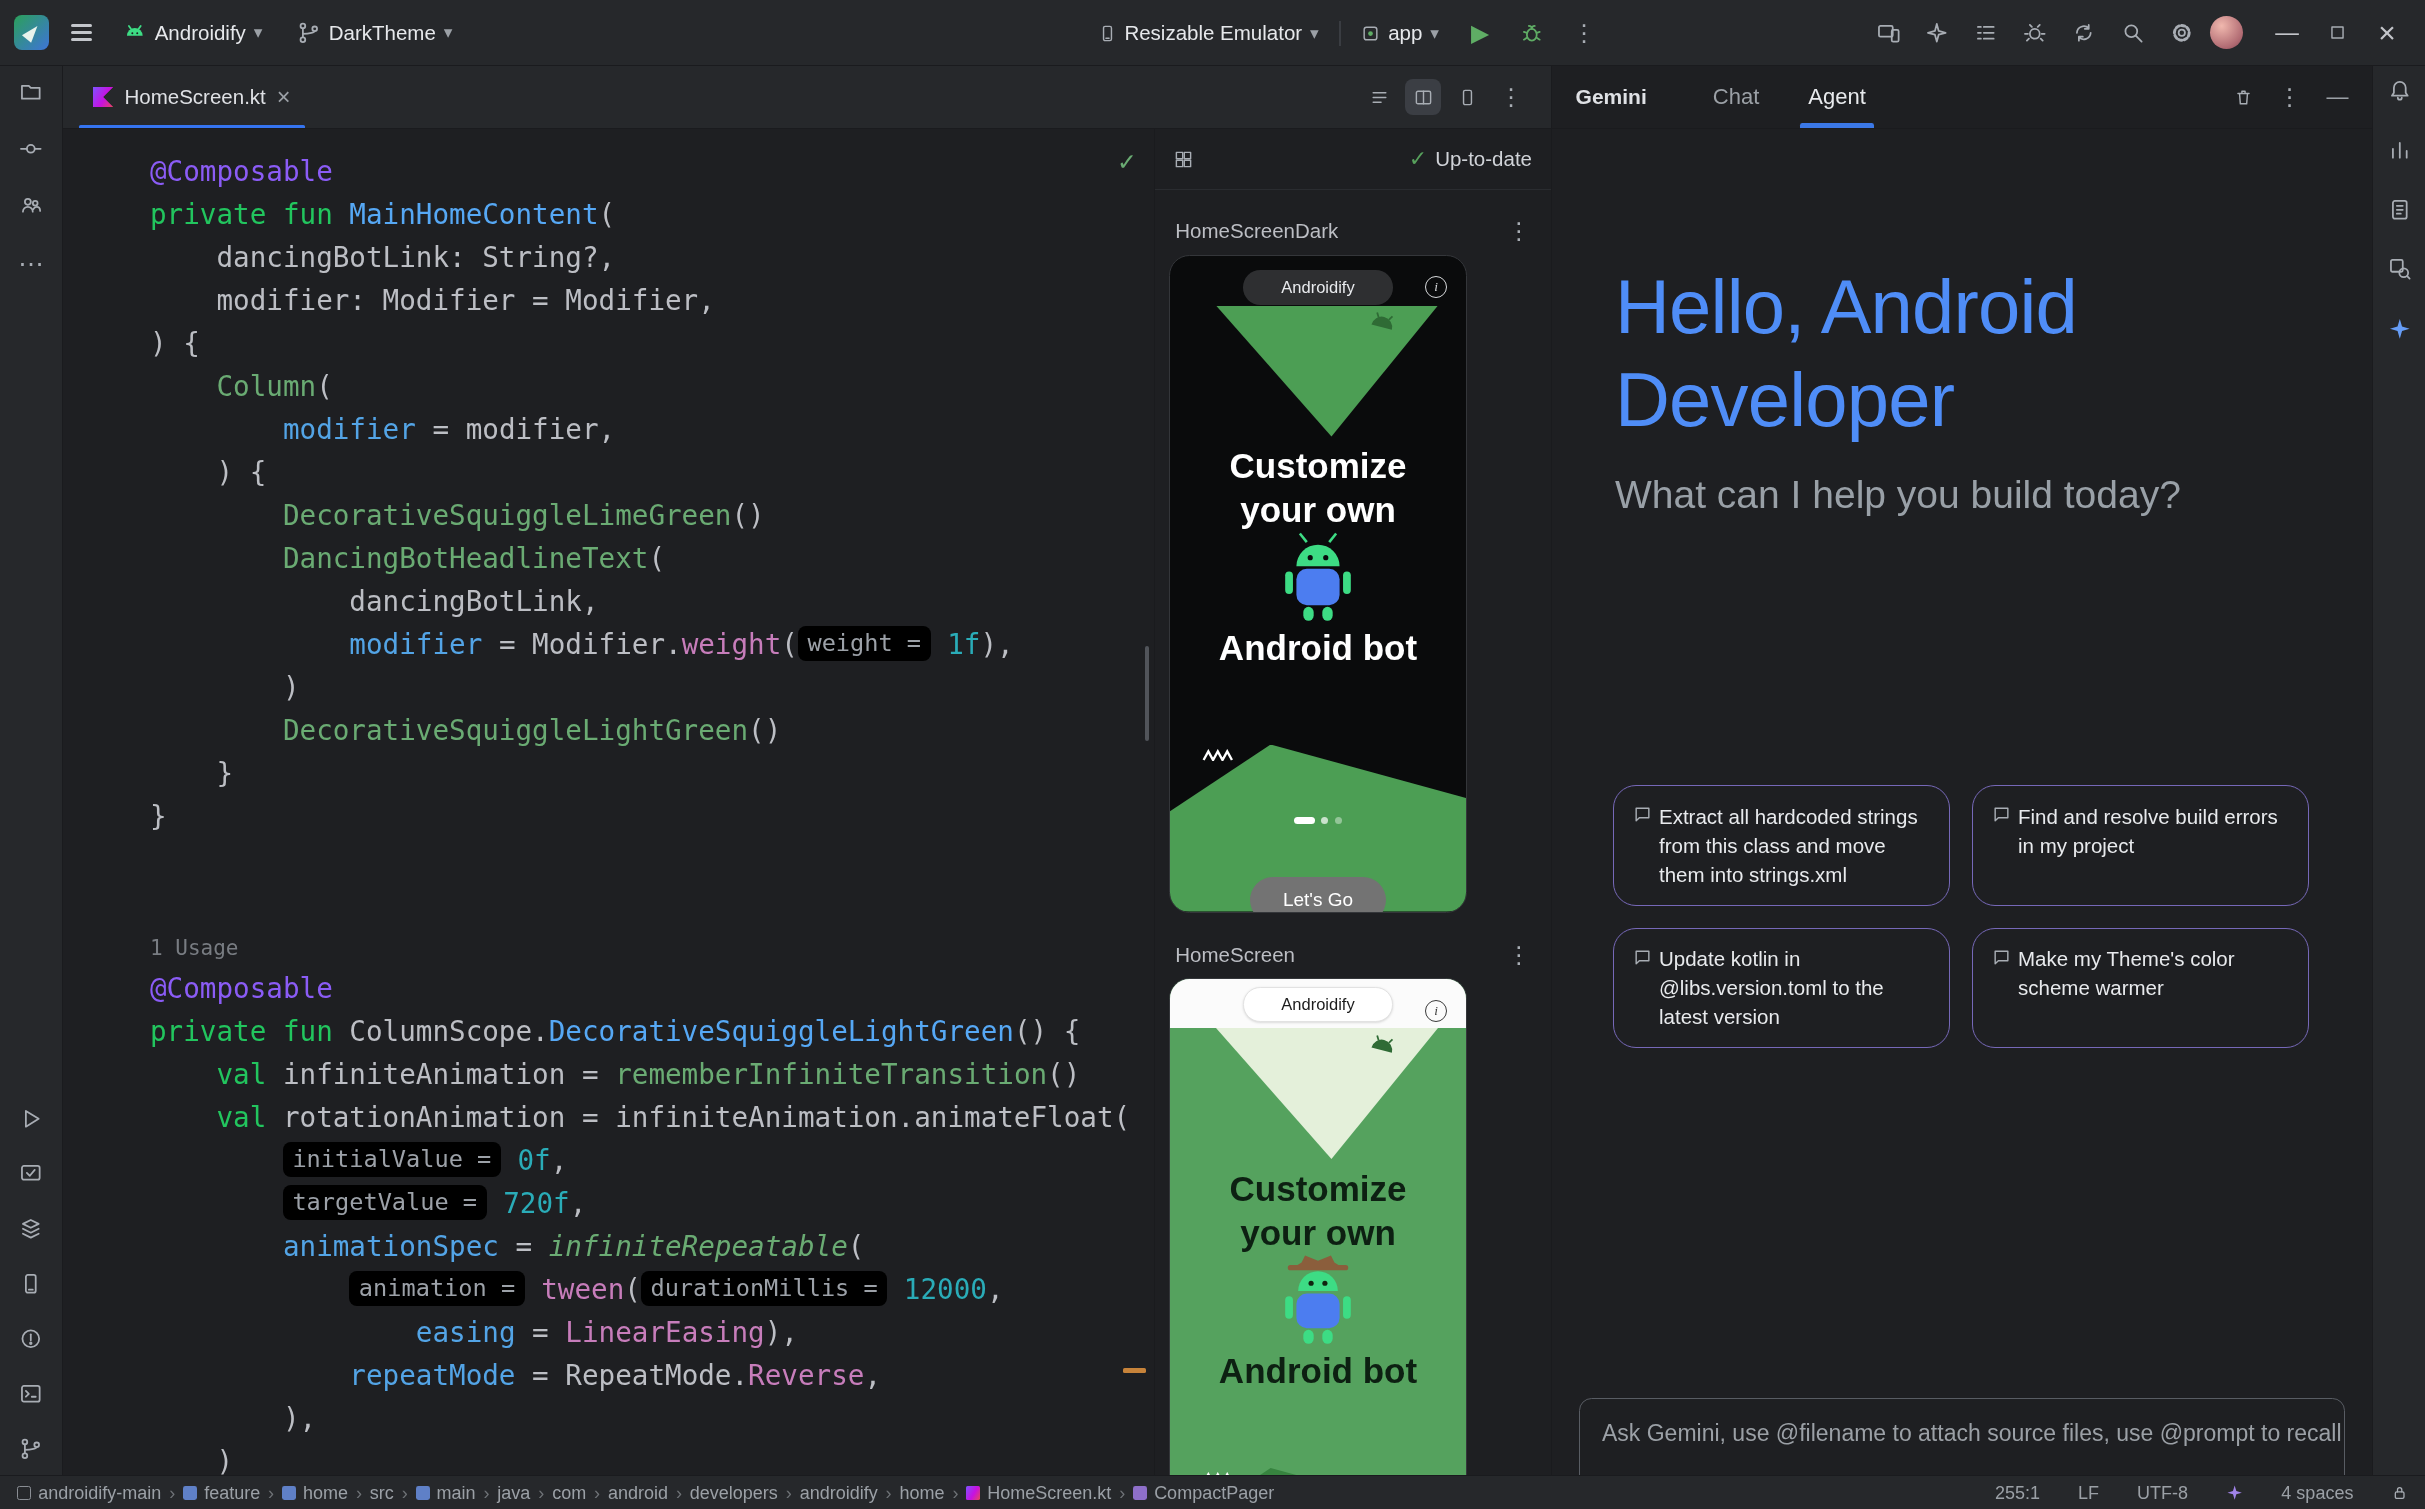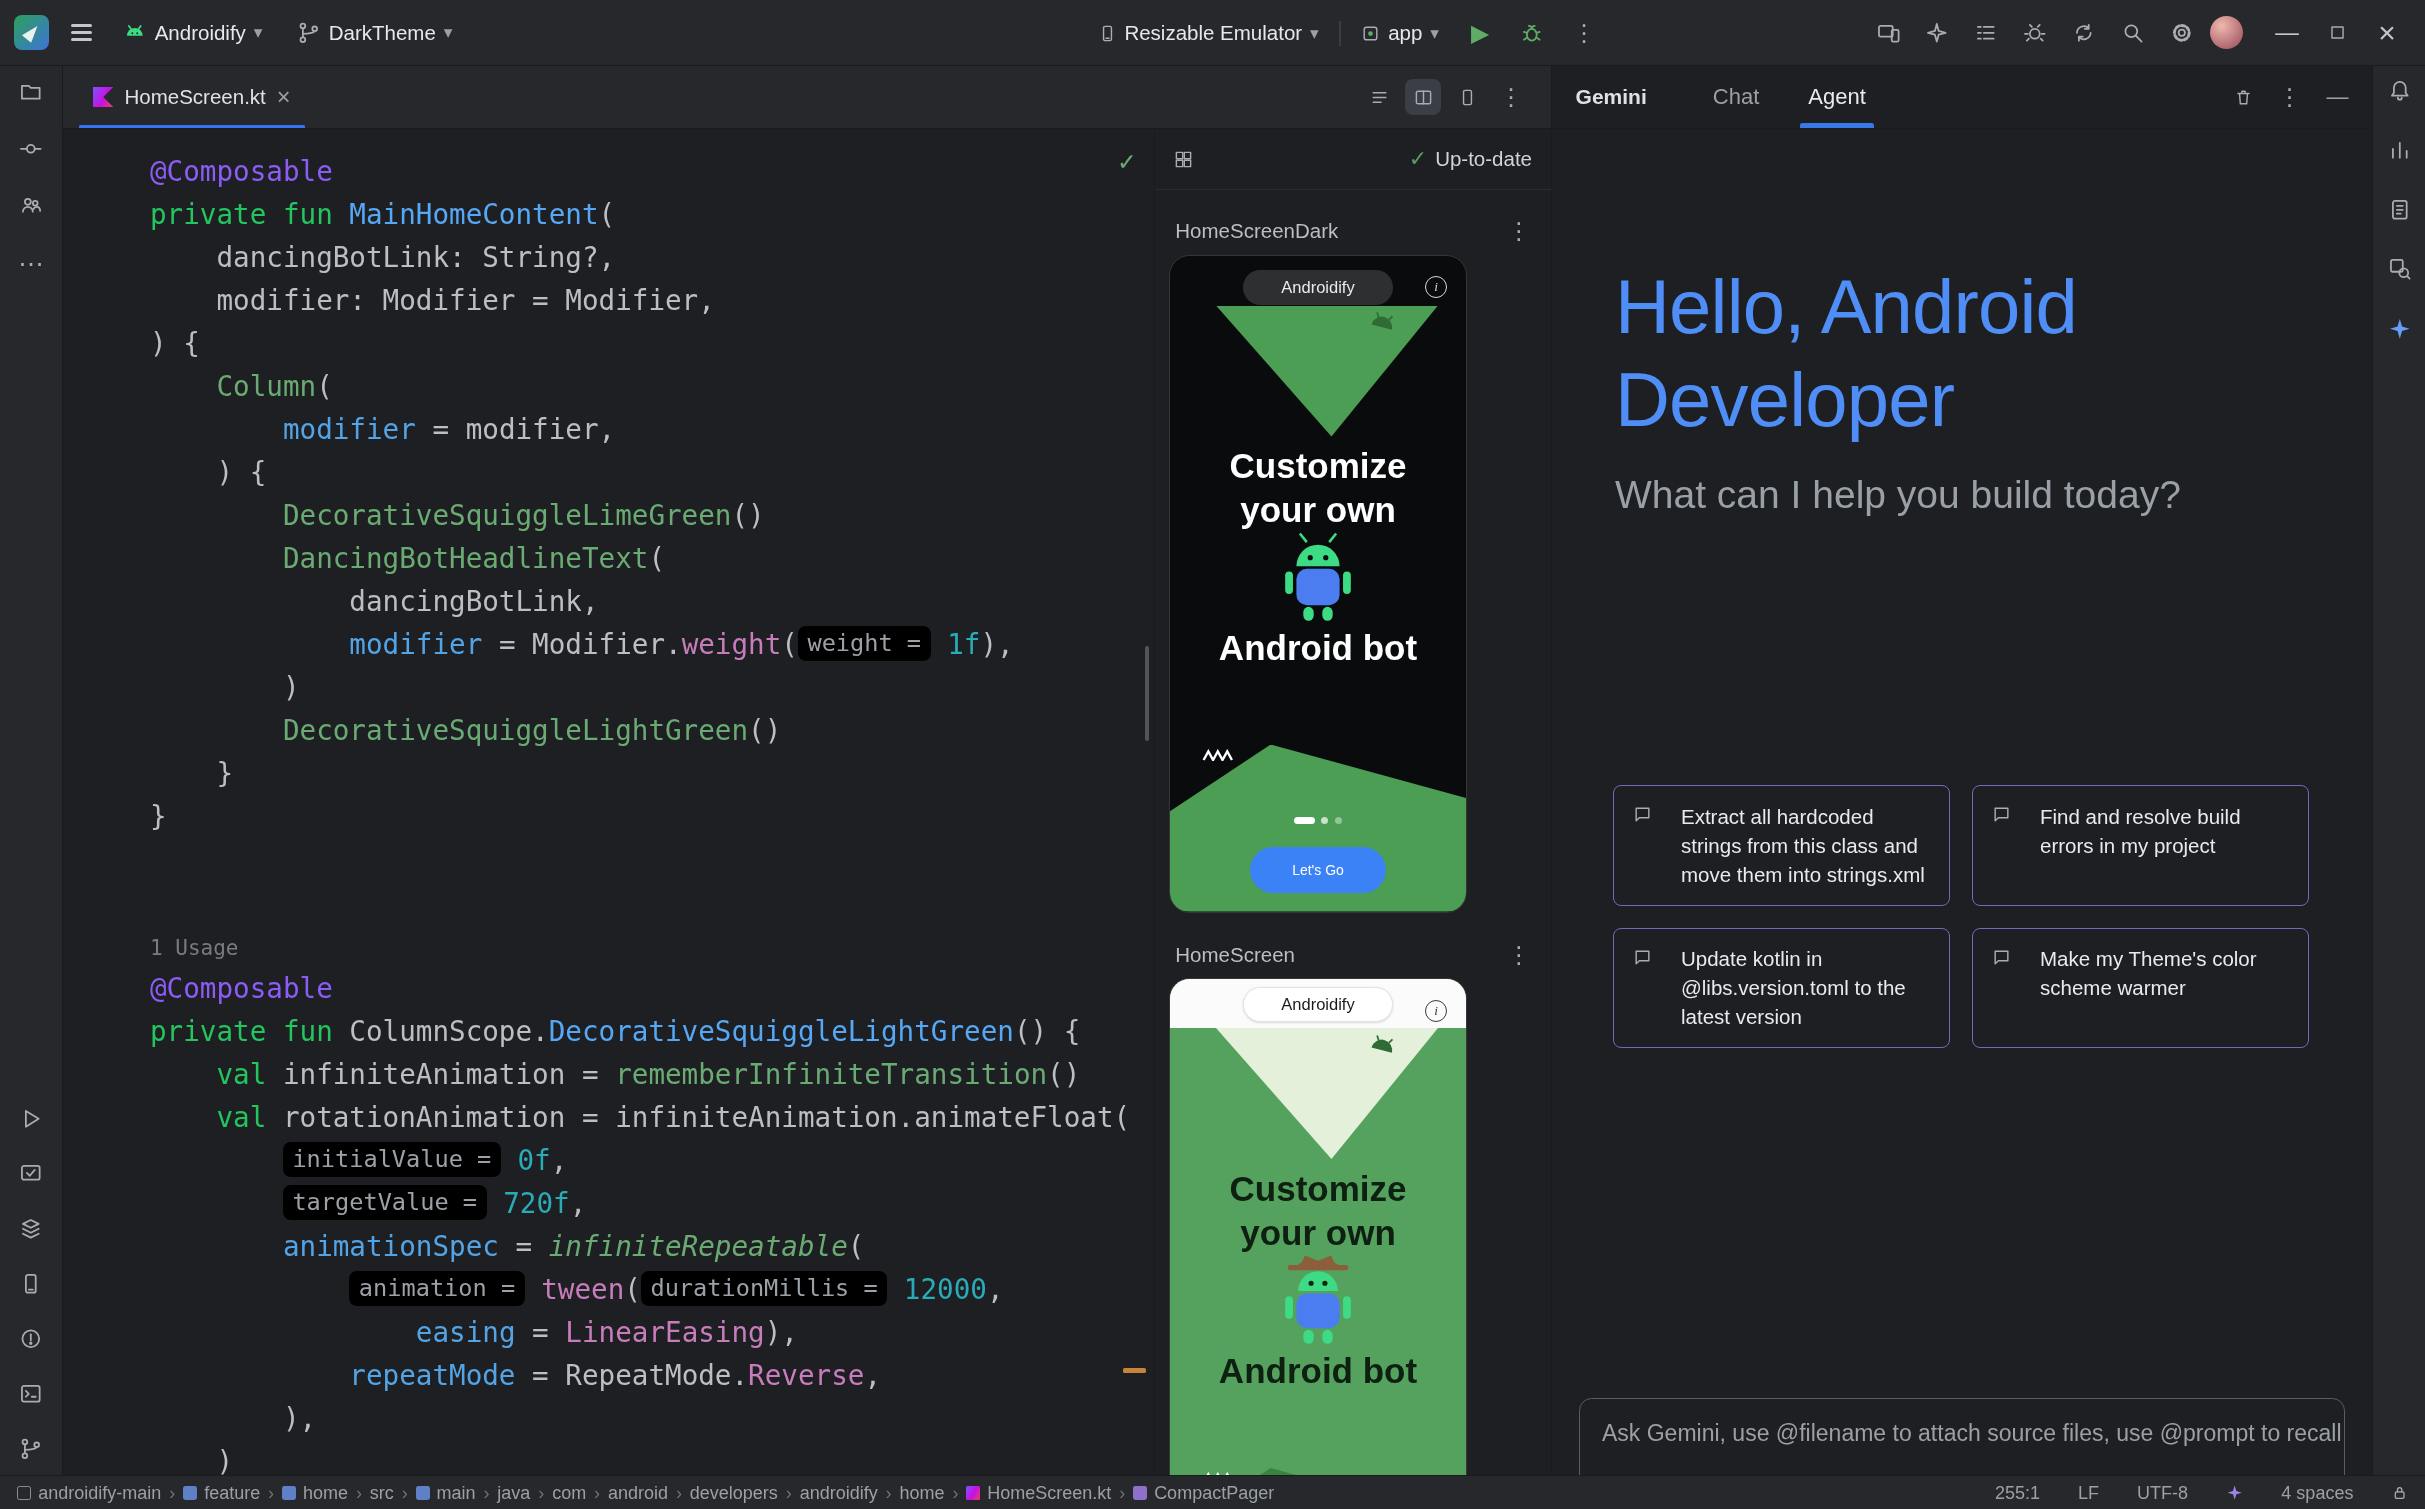--- a/index.html
+++ b/index.html
@@ -92,35 +92,35 @@
   .light .pv-h12,.light .pv-h3{color:#0D2012}
   .pv-bot{position:absolute;top:274px;width:100%;display:flex;justify-content:center}
   .pv-squiggle{position:absolute;left:31.5px;top:493px}
   .pv-hill{position:absolute;bottom:0;left:0;right:0;height:167px;clip-path:polygon(0 40%,34% 0,100% 32%,100% 100%,0 100%)}
   .dark .pv-hill{background:#4C9E54}
   .light .pv-hill{background:#37843F}
   .pv-dots{position:absolute;top:561px;width:100%;display:flex;justify-content:center;align-items:center;gap:6.3px}
   .pv-dots .bar{width:20.5px;height:7px;border-radius:3.9px;background:#FFF}
   .pv-dots .dot{width:7px;height:7px;border-radius:50%;background:#FFF;opacity:.7}
   .pv-dots .dot.dim{opacity:.4}
-  .pv-cta{position:absolute;top:591px;left:50%;transform:translateX(-50%);width:136px;height:46px;border-radius:23px;background:#3b82f6;color:#FFF;font-size:14px;display:flex;align-items:center;justify-content:center;border:none}
+  .pv-cta{position:absolute;top:621px;left:50%;transform:translateX(-50%);width:136px;height:46px;border-radius:23px;background:#737373;color:#FFF;font-size:19px;display:flex;align-items:center;justify-content:center;border:none}
 
   
   #gemini{position:absolute;left:1551px;top:66px;width:821px;height:1409px;background:#1E1F22;border-left:1.6px solid #1A1B1E}
   .g-header{height:63px;display:flex;align-items:center;padding:0 23.6px;border-bottom:1.6px solid #1A1B1E}
   .g-title{font-size:21px;font-weight:bold;margin-right:66px}
   .g-tab{font-size:22px;color:#9BA0A6;margin-right:49px;height:100%;display:flex;align-items:center;position:relative}
   .g-tab.active{color:#E8EAED}
   .g-tab.active::after{content:"";position:absolute;left:-7.9px;right:-7.9px;bottom:0;height:4.7px;background:#3B78E7;border-radius:2.4px 2.4px 0 0}
   .g-actions{margin-left:auto;display:flex;align-items:center;gap:25px}
   .g-body{position:relative;height:1346px}
   .g-greeting{margin:131px 0 0 63px;font-size:76px;line-height:93px;font-weight:500;color:#4F8DF7;letter-spacing:-0.8px}
   .g-sub{margin:27px 0 0 63px;font-size:39px;color:#99A0A7}
   .g-cards{position:absolute;left:61px;right:63px;top:525px;display:grid;grid-template-columns:1fr 1fr;gap:22px}
-  .g-card{border:1.6px solid #7668B8;border-radius:8px;padding:15.8px 19px;display:flex;gap:29px;align-items:flex-start;font-size:20.5px;line-height:29px;color:#E8EAED;min-height:104px}
+  .g-card{border:1.6px solid #7668B8;border-radius:23px;padding:15.8px 19px;display:flex;gap:7px;align-items:flex-start;font-size:20.5px;line-height:29px;color:#E8EAED;min-height:104px}
   .g-card .ic{margin-top:3.2px;flex-shrink:0}
   .g-input{position:absolute;left:27px;right:27px;bottom:27px;height:181px;border:1.6px solid #585C63;border-radius:12.6px}
   .g-placeholder{padding:20.5px 22px 0;font-size:23px;color:#9BA0A6;white-space:nowrap;overflow:hidden}
 
   
   #statusbar{position:absolute;left:0;bottom:0;width:2426px;height:35px;background:#26282B;border-top:1.6px solid #1A1B1E;display:flex;align-items:center;padding:0 17.3px;font-size:18px;color:#9BA0A6}
   #breadcrumb{display:flex;align-items:center;gap:6.3px;white-space:nowrap}
   .bc-item{display:inline-flex;align-items:center;gap:7px}
   .bc-sep{color:#6E7276;margin:0 1.6px}
   .bc-icon{width:14px;height:14px;border-radius:2.4px;display:inline-block}

